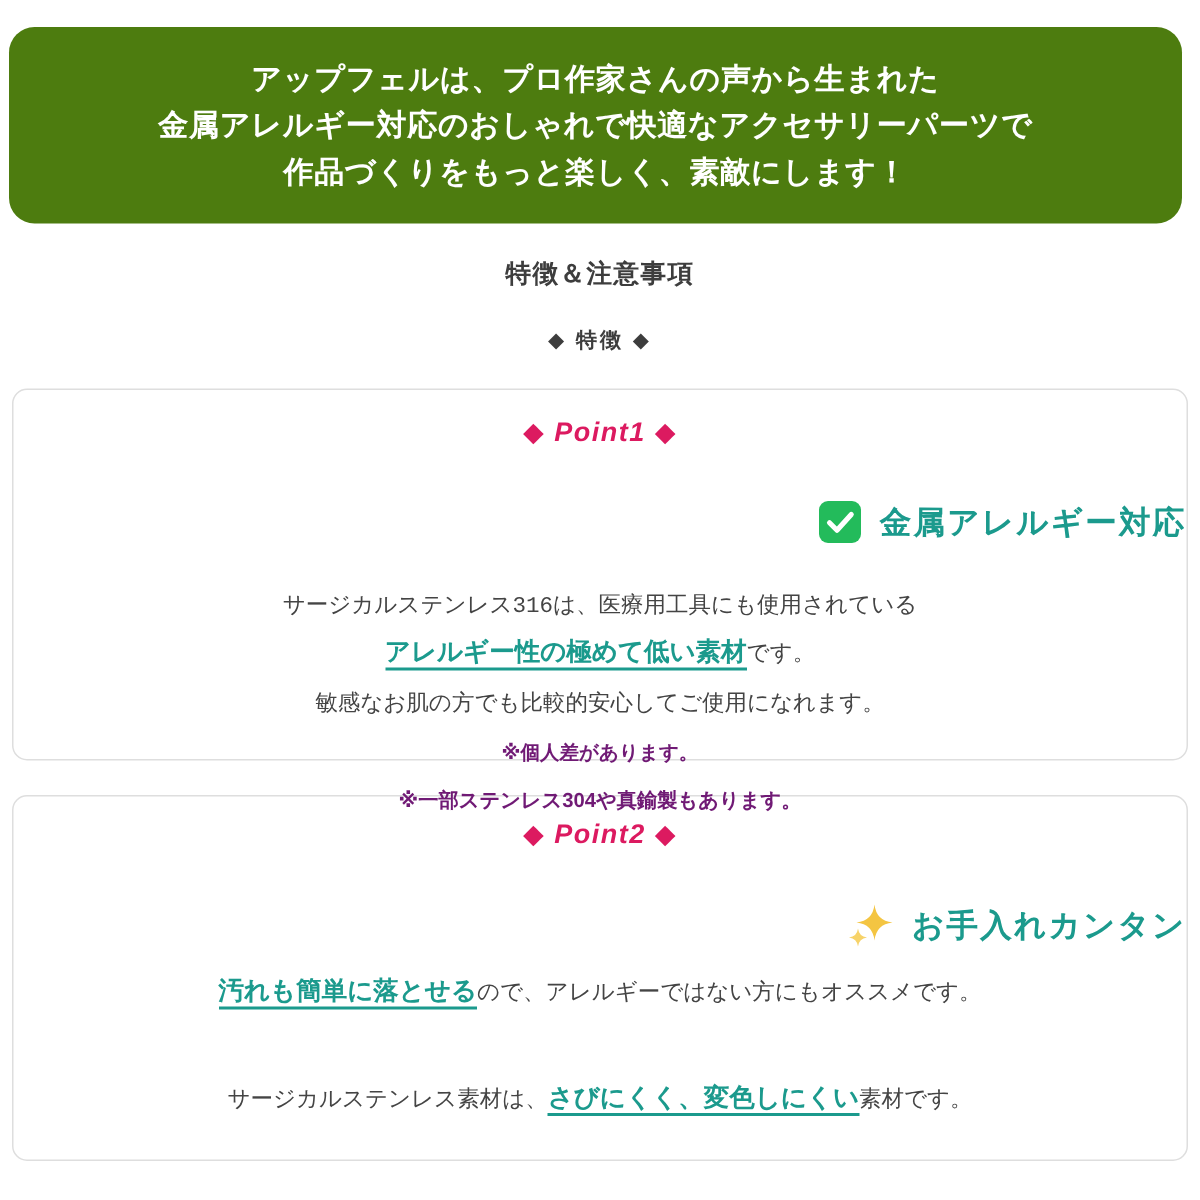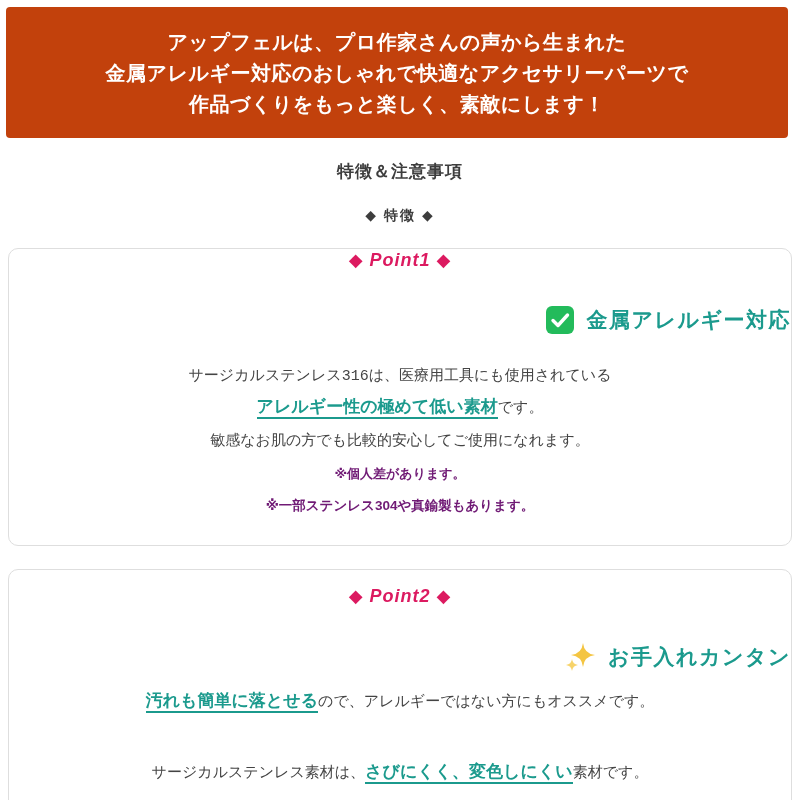--- a/index.html
+++ b/index.html
@@ -8,23 +8,23 @@
     width: 800px;
     height: 800px;
     margin: 0 auto;
     font-family: "Liberation Sans", "DejaVu Sans", sans-serif;
     color: #444444;
     overflow: hidden;
   }
 
   
   .banner {
-    margin: 7px 12px 0 6px;
-    background: #c2410c;
-    border-radius: 4px;
+    margin: 18px 12px 0 6px;
+    background: #4d7c0f;
+    border-radius: 17px;
     padding: 20px 10px 18px;
     text-align: center;
   }
   .banner p {
     color: #ffffff;
     font-weight: bold;
     font-size: 20px;
     line-height: 31px;
     letter-spacing: 0.5px;
   }
@@ -48,21 +48,21 @@
   }
 
   
   .card {
     margin: 0 8px;
     background: #ffffff;
     border: 1px solid #dedede;
     border-radius: 10px;
     text-align: center;
   }
-  .card-1 { margin-top: 23px; height: 298px; }
+  .card-1 { margin-top: 23px; height: 248px; padding-top: 18px; }
   .card-2 { margin-top: 23px; height: 244px; padding-top: 15px; }
 
   .point-label {
     color: #dc1a60;
     font-style: italic;
     font-weight: bold;
     font-size: 18px;
     letter-spacing: 1px;
   }
 

